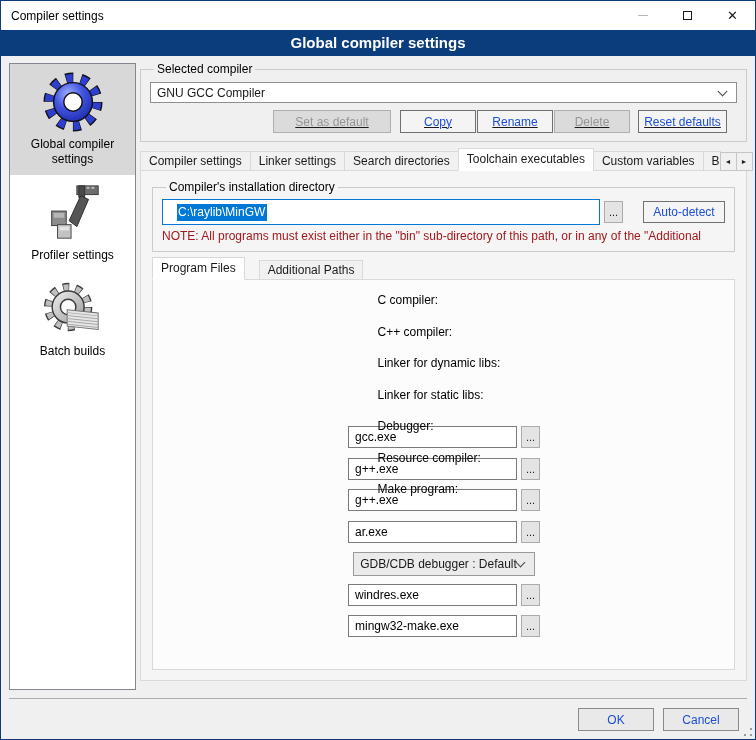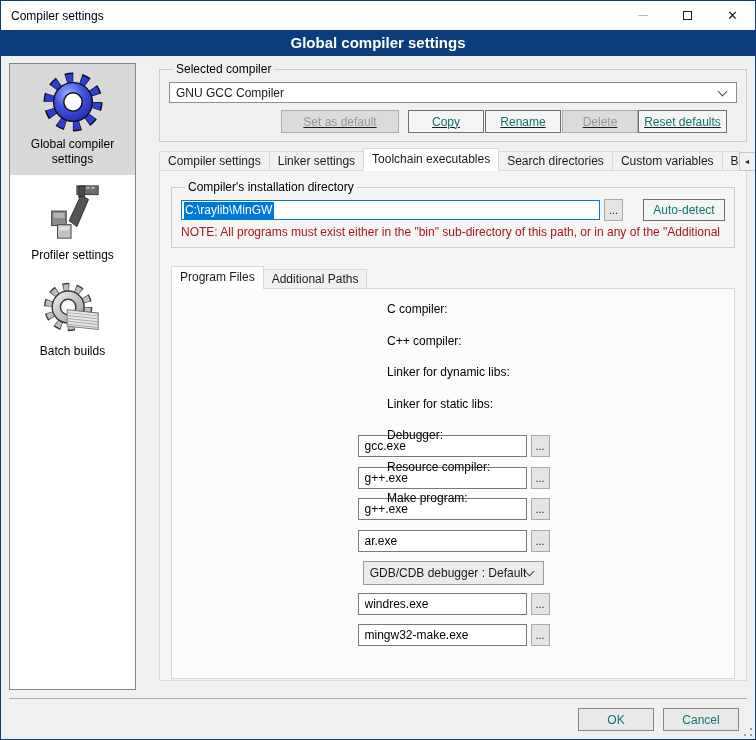--- a/index.html
+++ b/index.html
@@ -24,37 +24,37 @@
 
   
   .sidebar { position:absolute; left:8px; top:62px; width:127px; height:627px;
              background:#FFFFFF; border:1px solid #828790; overflow:hidden; }
   .side-item { text-align:center; padding:5px 2px 8px; cursor:default; }
   .side-item.selected { background:#D8D8D8; }
   .side-item svg { display:block; margin:2px auto 4px; }
   .side-label { line-height:15px; color:#000; }
 
   
-  .main { position:absolute; left:158px; top:61px; right:8px; }
+  .main { position:absolute; left:139px; top:61px; right:8px; }
 
   fieldset.group { border:1px solid #CBCBCB; padding:3px 9px 8px; margin:0; }
   fieldset.group legend { padding:0 3px; margin-left:4px; color:#000; }
 
   
   .combo { height:21px; border:1px solid #8F8F8F; background:#FFFFFF; display:flex;
            align-items:center; padding-left:6px; position:relative; margin-top:3px; }
   .chev { width:7px; height:7px; border-right:1.6px solid #44494E; border-bottom:1.6px solid #44494E;
           transform:rotate(45deg); margin-left:auto; margin-right:10px; margin-top:-3px; }
   .btnrow { display:flex; justify-content:flex-end; margin-top:7px; padding-right:10px;text-decoration:underline; }
   .btn { height:23px; border:1px solid #707070; background:#F4F4F4; font-family:inherit;
-         font-size:12px; color:#0f766e; }
+         font-size:12px; color:#1d4ed8; }
   .btn.disabled { background:#DBDBDB; border-color:#AFAFAF; color:#969696; }
   .b-setdefault { width:118px; margin-right:9px; }
   .b-copy, .b-rename, .b-delete { width:76px; margin-right:1px; }
-  .b-delete { margin-right:0; }
+  .b-delete { margin-right:8px; }
   .b-reset { width:89px; }
 
   
   .tabstrip { display:flex; align-items:flex-end; margin-top:6px; position:relative;
               z-index:2; margin-bottom:-1px; }
   .tab { border:1px solid #D9D9D9; background:#F1F1F1; height:20px; line-height:18px;
          padding:0 8px; white-space:nowrap; margin-left:-1px; cursor:default; }
   .tab:first-child { margin-left:0; }
   .tab.active { background:#FFFFFF; height:23px; line-height:21px; border-bottom:1px solid #FFFFFF; }
   .tab.clipped { flex:1 1 0; min-width:0; overflow:hidden; }
@@ -62,30 +62,30 @@
   .tarrow { width:17px; height:19px; border:1px solid #C6C6C6; background:#F0F0F0;
             font-size:7px; color:#222; display:flex; align-items:center; justify-content:center;
             margin-left:-1px; }
 
   
   .tabpage { position:relative; z-index:1; border:1px solid #D9D9D9; background:#F5F5F5;
              height:511px; padding:0 11px; }
 
   
   .dir-row { display:flex; align-items:center; margin-top:2px; }
-  .dir-input { flex:1; height:20px; border:1px solid #0078D7; background:#FFFFFF;
-               display:flex; align-items:center; padding:0 2px; overflow:hidden; white-space:nowrap; }
+  .dir-input { flex:1; height:26px; border:1px solid #0078D7; background:#FFFFFF;
+               display:flex; align-items:center; padding:0 14px; overflow:hidden; white-space:nowrap; }
   .dir-input .sel { background:#0078D7; color:#FFFFFF; padding:1px 2px 2px 1px; }
   .dots { width:19px; height:22px; border:1px solid #ABABAB; background:#E4E4E4;
           font-family:inherit; font-size:11px; line-height:10px; color:#222; margin-left:4px; }
   .b-autodetect { width:82px; height:22px; margin-left:20px; }
   .note { margin-top:4px; color:#A3191D; white-space:nowrap; overflow:hidden; }
 
   
-  .inner-tabs { margin-top:18px; }
+  .inner-tabs { margin-top:5px;gap:15px; }
   .inner-page { border:1px solid #D9D9D9; background:#FCFCFC; height:391px;
                 padding:13px 9px 0 10px; }
   .frow { display:flex; align-items:center; margin-bottom:9.5px; height:22px;flex-direction:column; }
   .flabel { width:133px; flex:0 0 133px; color:#000; }
   .fwrap { flex:1; display:flex; align-items:flex-start;border-radius:7px; }
   .ftext { flex:1; height:22px; border:1px solid #7A7A7A; background:#FFFFFF;
            font-family:inherit; font-size:12px; padding:0 6px; color:#000; }
   .fcombo { flex:1; height:24px; border:1px solid #999999; background:#EBEBEB;
             display:flex; align-items:center; padding-left:6px; }
 
@@ -187,22 +187,22 @@
         <button class="btn b-copy">Copy</button>
         <button class="btn b-rename">Rename</button>
         <button class="btn b-delete disabled">Delete</button>
         <button class="btn b-reset">Reset defaults</button>
       </div>
     </fieldset>
 
     <div class="tabstrip">
       <div class="tab">Compiler settings</div>
       <div class="tab">Linker settings</div>
+      <div class="tab">Search directories</div>
       <div class="tab active">Toolchain executables</div>
-      <div class="tab">Search directories</div>
       <div class="tab">Custom variables</div>
       <div class="tab clipped">Build options</div>
       <div class="tab-arrows">
         <div class="tarrow">
             <span>◄</span>
           </div>
         <div class="tarrow">
             <span>►</span>
           </div>
       </div>

